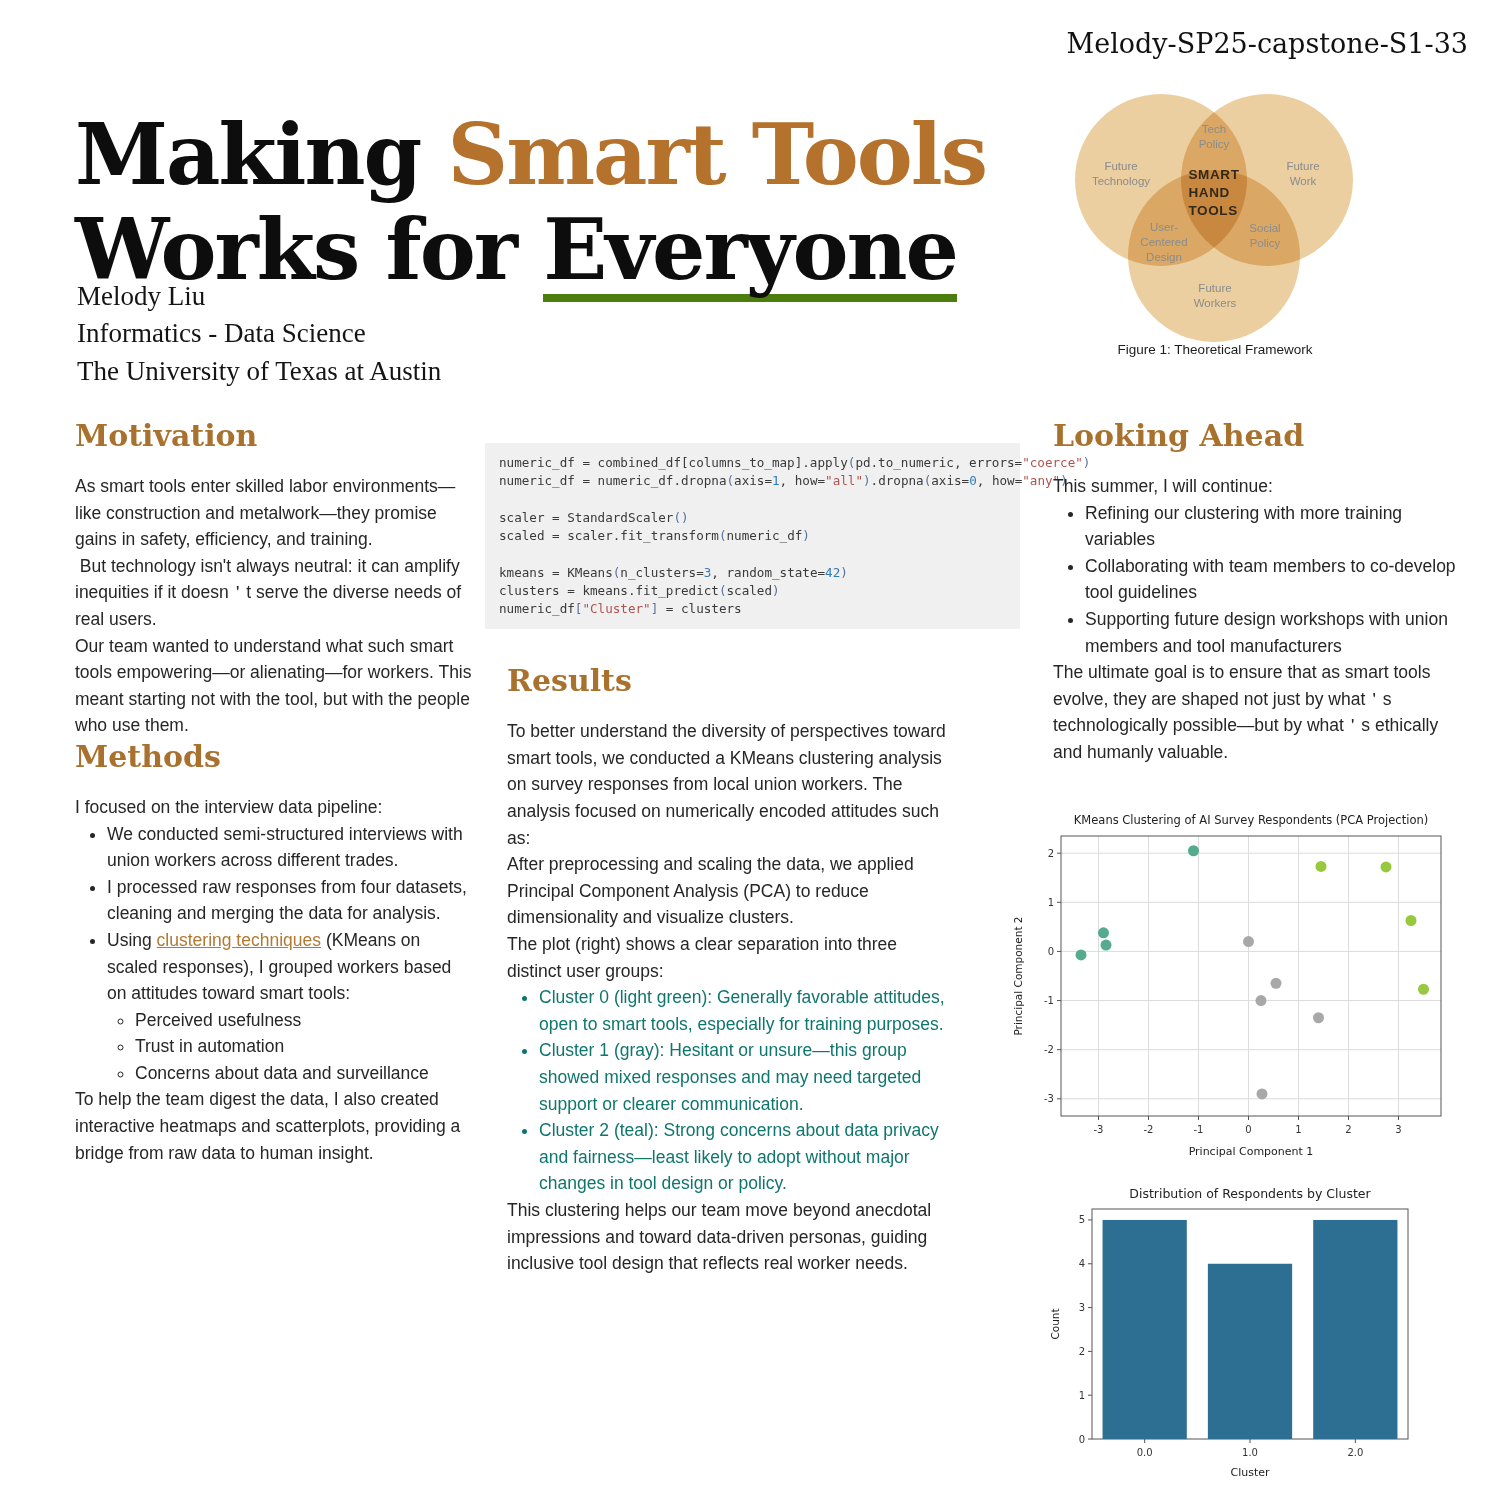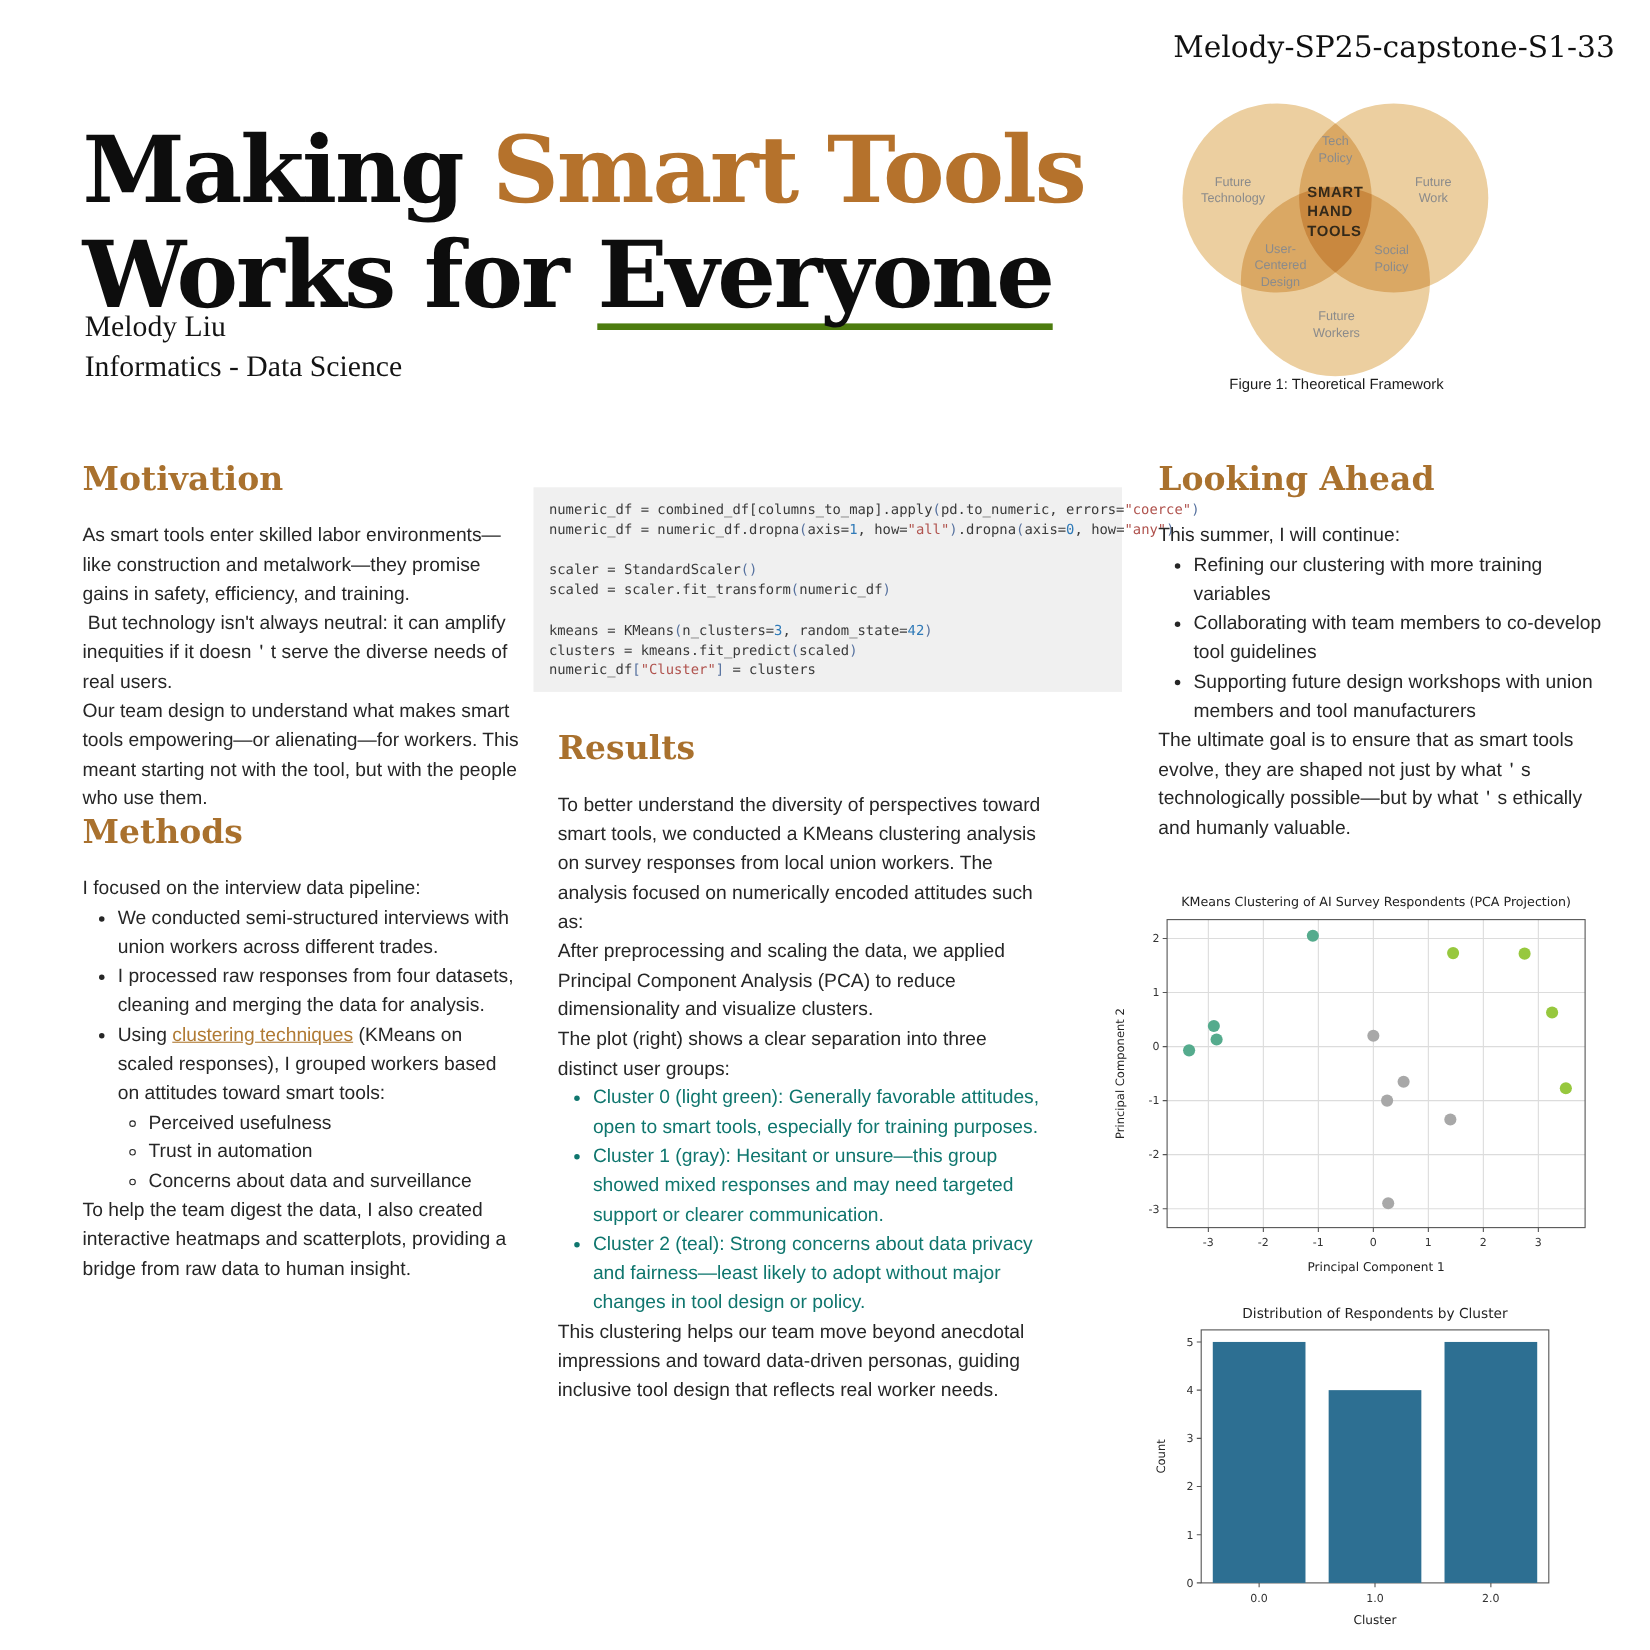--- a/index.html
+++ b/index.html
@@ -6,21 +6,21 @@
   .poster{position:relative;width:1500px;height:1500px;background:#fff;
     font-family:"Liberation Sans","DejaVu Sans",sans-serif;color:#262626;overflow:hidden;}
   .serif{font-family:"DejaVu Serif","Liberation Serif",serif;}
 
   
   .poster-id{position:absolute;top:28px;right:32px;font-family:"DejaVu Serif",serif;
     font-size:27px;color:#111;}
   .title{position:absolute;left:75px;top:52px;font-family:"DejaVu Serif",serif;
     font-weight:700;font-size:84px;line-height:1.13;letter-spacing:-2px;color:#0d0d0d;}
   .title .accent{color:#b5722c;}
-  .title .uline{display:inline-block;border-bottom:6px solid #4d7c0f;padding-bottom:4px;line-height:.95;}
+  .title .uline{display:inline-block;border-bottom:8px solid #4d7c0f;padding-bottom:4px;line-height:.95;}
   .author{position:absolute;left:77px;top:278px;font-family:Liberation Serif, serif;
     font-size:27px;line-height:1.38;color:#141414;}
 
   
   .venn{position:absolute;left:1075px;top:84px;width:320px;height:260px;}
   .vcircle{position:absolute;width:172px;height:172px;border-radius:50%;
     background:#eccfa0;mix-blend-mode:multiply;}
   .vc1{left:0px;top:10px;}
   .vc2{left:106px;top:10px;}
   .vc3{left:53px;top:86px;}
@@ -64,20 +64,21 @@
 
 <div class="poster">
 
   <div class="poster-id serif">Melody-SP25-capstone-S1-33</div>
 
   <h1 class="title"><span>Making </span><span class="accent">Smart Tools</span><br><span>Works for </span><span class="uline">Everyone</span></h1>
 
   <div class="author">
     <div>Melody Liu</div>
     <div>Informatics - Data Science</div>
+    <div>The University of Texas at Austin</div>
   </div>
 
   <div class="venn">
     <div class="vcircle vc1"></div>
     <div class="vcircle vc2"></div>
     <div class="vcircle vc3"></div>
     <div class="vlabel" style="left:46px;top:90px;">Future
 Technology</div>
     <div class="vlabel" style="left:228px;top:90px;">Future
 Work</div>
@@ -94,21 +95,21 @@
 HAND
 TOOLS</div>
   </div>
   <div class="venn-caption">Figure 1: Theoretical Framework</div>
 
   <section class="col left-col">
     <h2>Motivation</h2>
     <div>
       <p>As smart tools enter skilled labor environments—like construction and metalwork—they promise gains in safety, efficiency, and training.</p>
       <p>&nbsp;But technology isn't always neutral: it can amplify inequities if it doesn＇t serve the diverse needs of real users.</p>
-      <p>Our team design to understand what makes smart tools empowering—or alienating—for workers. This meant starting not with the tool, but with the people who use them.</p>
+      <p>Our team wanted to understand what such smart tools empowering—or alienating—for workers. This meant starting not with the tool, but with the people who use them.</p>
     </div>
     <h2 class="section-gap">Methods</h2>
     <p>I focused on the interview data pipeline:</p>
     <ul id="methods-bullets">
         <li>We conducted semi-structured interviews with union workers across different trades.</li>
         <li>I processed raw responses from four datasets, cleaning and merging the data for analysis.</li>
         <li>Using <span class="link">clustering techniques</span> (KMeans on scaled responses), I grouped workers based on attitudes toward smart tools:<ul>
             <li>Perceived usefulness</li>
             <li>Trust in automation</li>
             <li>Concerns about data and surveillance</li>

